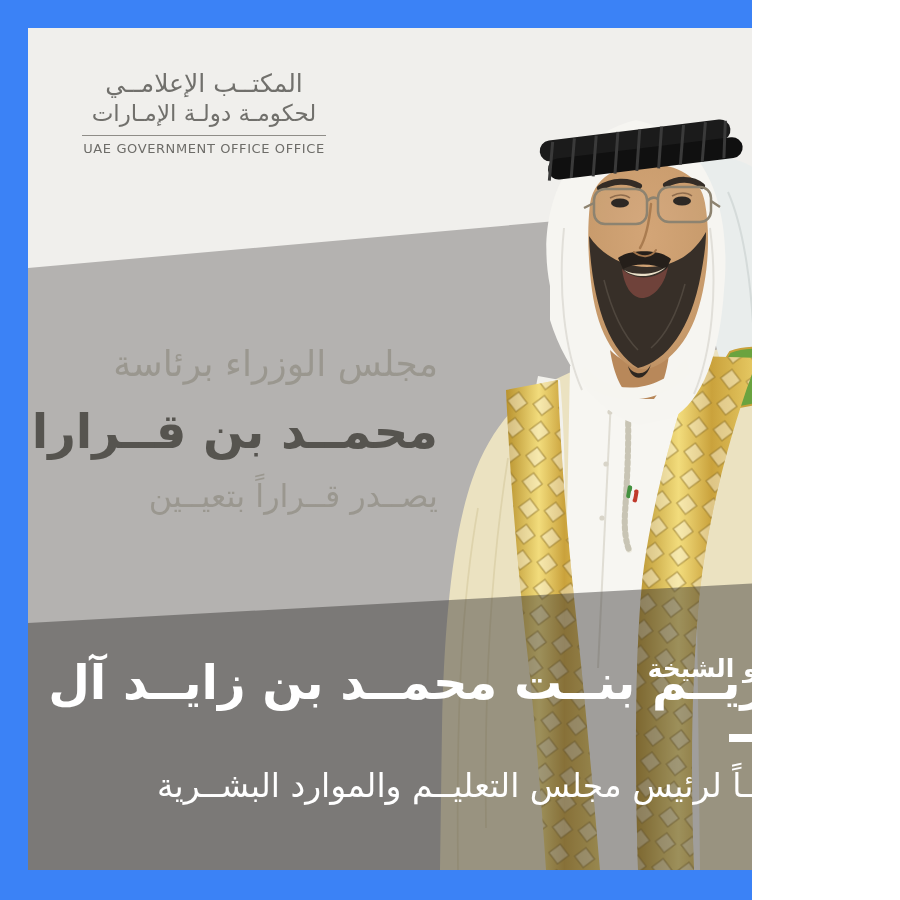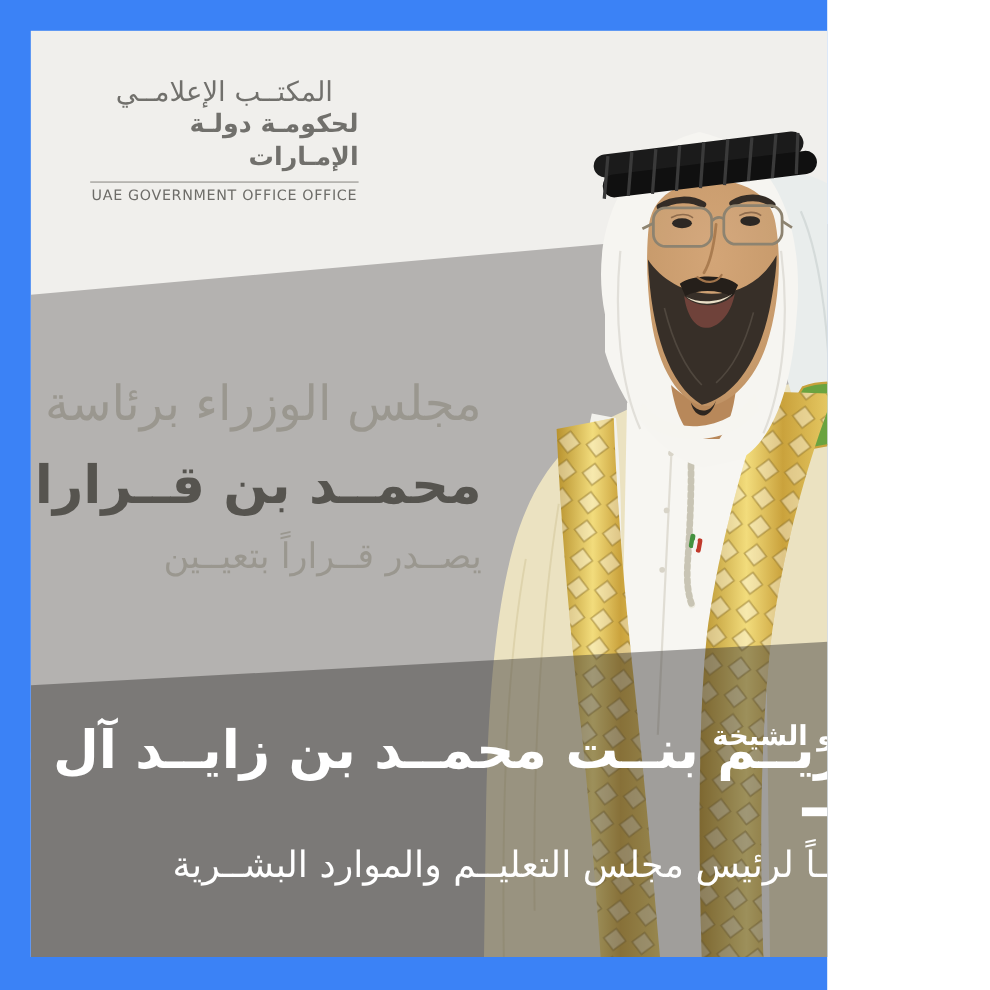--- a/index.html
+++ b/index.html
@@ -18,26 +18,26 @@
   .portrait{
     position:absolute;left:360px;top:80px;width:484px;height:762px;
   }
   .zone-overlay{
     position:absolute;inset:0;background:rgba(56,55,53,0.46);
     clip-path:polygon(0 595px,844px 549px,844px 842px,0 842px);
   }
   
   .logo{position:absolute;left:54px;top:40px;width:244px;text-align:center;color:#71706c;}
   .logo .ar1{font-size:25px;line-height:1.25;font-weight:500;}
-  .logo .ar2{font-size:23px;line-height:1.3;font-weight:700;text-align:right;}
+  .logo .ar2{font-size:23px;line-height:1.3;font-weight:400;}
   .logo .rule{border:none;border-top:1.5px solid #8f8d88;margin:6px 0 5px 0;}
   .logo .en{font-size:13px;letter-spacing:0.6px;color:#6d6c68;font-weight:500;white-space:nowrap;}
   
   .announce{position:absolute;right:434px;top:314px;text-align:right;direction:rtl;white-space:nowrap;}
-  .announce .l1{font-size:44px;color:#9a978f;line-height:1.2;}
+  .announce .l1{font-size:36px;color:#9a978f;line-height:1.2;}
   .announce .l2{font-size:48px;color:#56544f;font-weight:700;line-height:1.2;margin:18px 0 16px 0;}
   .announce .l3{font-size:32px;color:#9a978f;line-height:1.2;}
   
   .honorific{position:absolute;right:72px;top:626px;direction:rtl;color:#ffffff;font-size:25px;font-weight:700;white-space:nowrap;}
   .name{position:absolute;right:72px;top:626px;direction:rtl;color:#ffffff;font-size:48px;font-weight:700;white-space:nowrap;}
   .dash{position:absolute;right:59px;top:706px;width:84px;height:8px;background:#ffffff;}
   .role{position:absolute;right:72px;top:738px;direction:rtl;color:#ffffff;font-size:33px;font-weight:400;white-space:nowrap;}
 </style>
 </head>
 <body>

